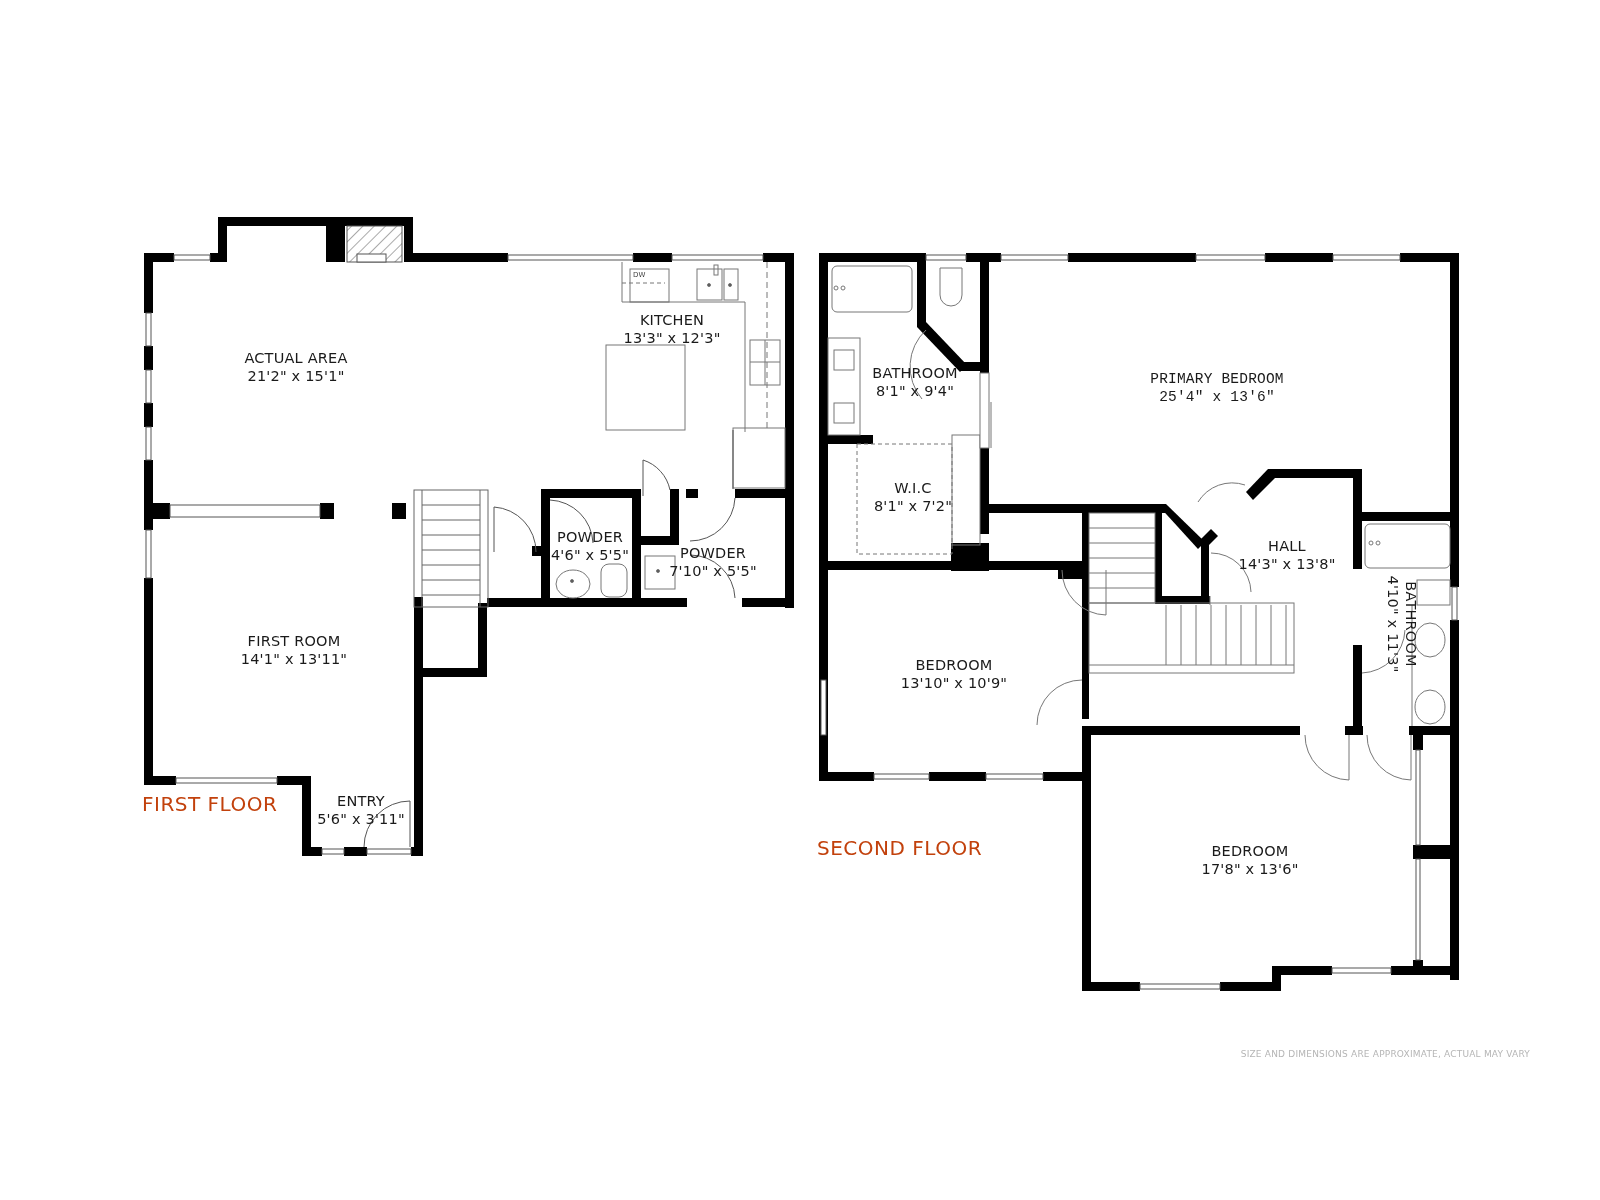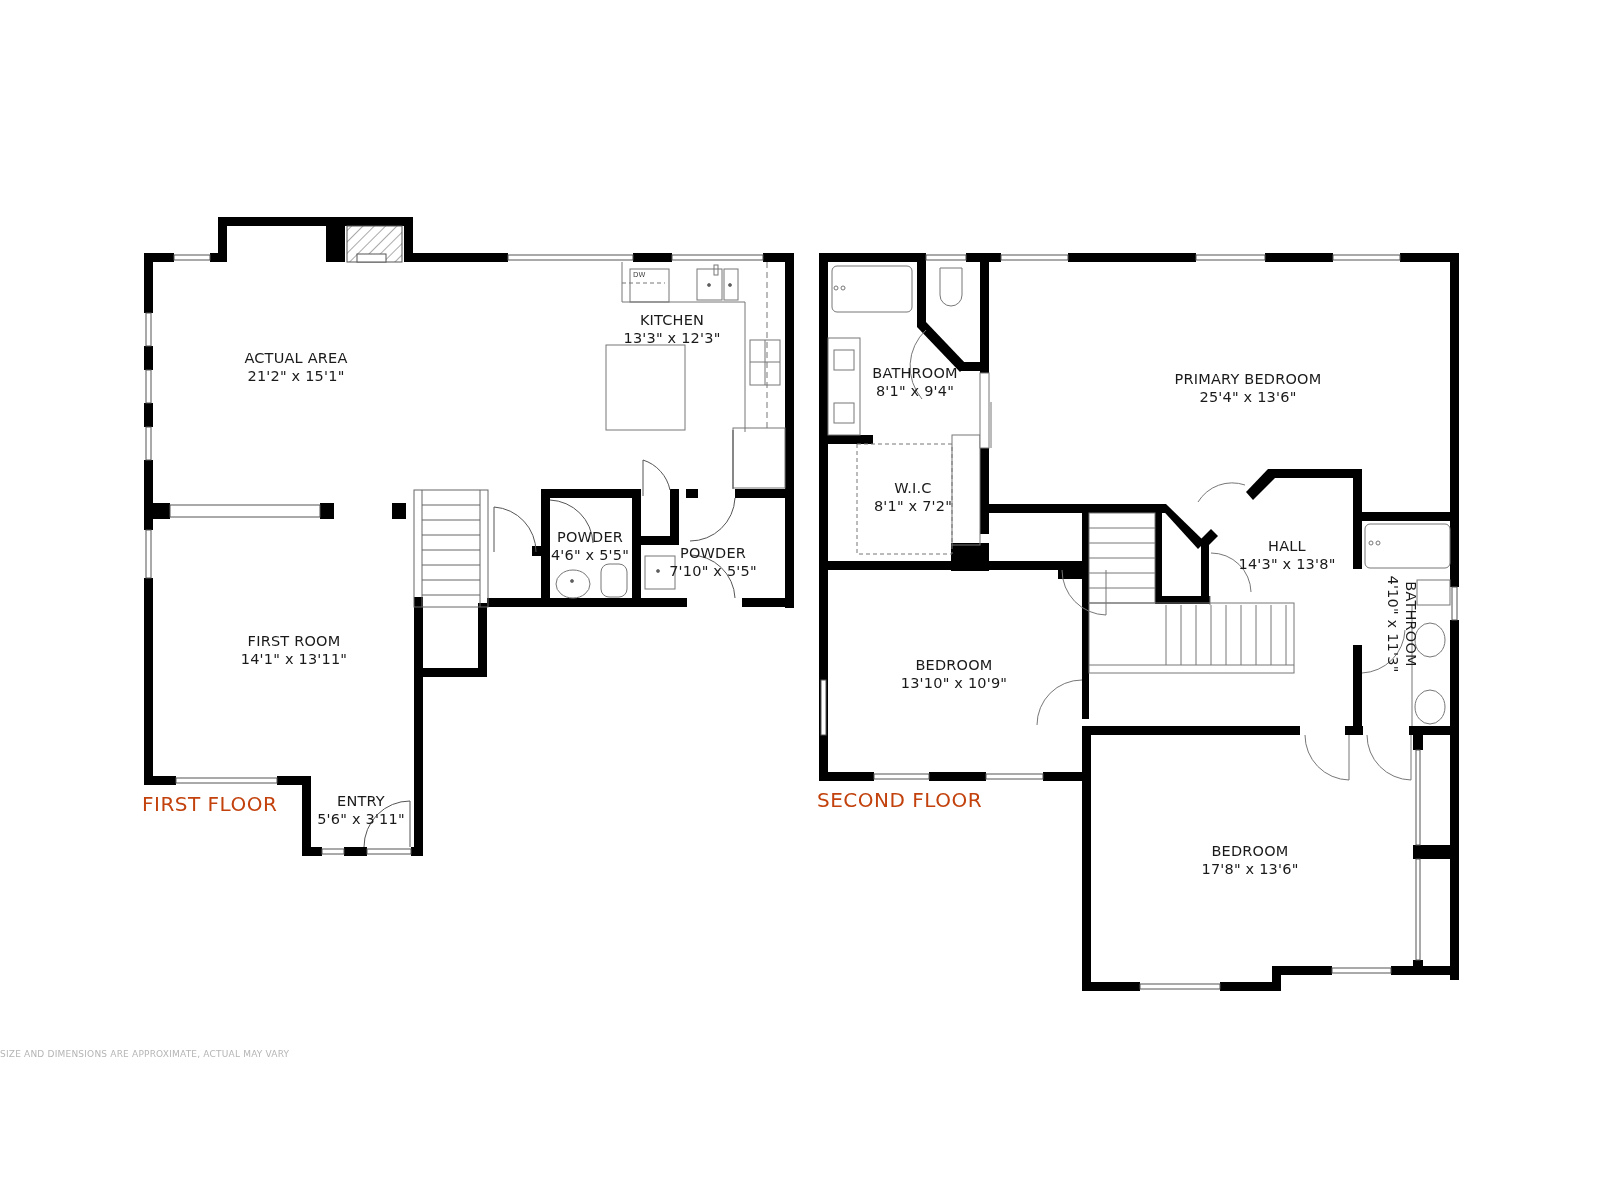--- a/index.html
+++ b/index.html
@@ -1,21 +1,21 @@
 <!DOCTYPE html>
 <html><head>
 <meta charset="utf-8">
 <style>
   html, body { margin: 0; padding: 0; background: #ffffff; }
   body { width: 1600px; height: 1200px; position: relative; overflow: hidden; font-family: "DejaVu Sans", "Liberation Sans", sans-serif; }
   #plan { position: absolute; left: 0; top: 0; width: 1600px; height: 1200px; }
   .room-label { position: absolute; text-align: center; font-size: 14.5px; line-height: 18px; color: #1a1a1a; white-space: nowrap; transform: translate(-50%, -50%); letter-spacing: 0.2px; }
   .room-label span { display: block; }
   .floor-title { position: absolute; font-size: 20px; color: #c2410c; letter-spacing: 0.5px; white-space: nowrap; }
-  .disclaimer { position: absolute; left: 0; width: 1530px; top: 1049px; text-align: left; font-size: 9px; color: #b5b5b5; letter-spacing: 0.2px; }
+  .disclaimer { position: absolute; left: 0; width: 1530px; top: 1049px; text-align: right; font-size: 9px; color: #b5b5b5; letter-spacing: 0.2px; }
   .rotated { transform: translate(-50%, -50%) rotate(90deg); }
 </style>
 </head>
 <body>
 
 <svg id="plan" viewBox="0 0 1600 1200" xmlns="http://www.w3.org/2000/svg">
   <defs>
     <pattern id="hatch" width="8" height="8" patternUnits="userSpaceOnUse" patternTransform="rotate(45)">
       <line x1="0" y1="0" x2="0" y2="8" stroke="#555" stroke-width="1"></line>
     </pattern>
@@ -300,35 +300,35 @@
 <div class="floor-title" style="left:142px; top:792px;">FIRST FLOOR</div>
 
 <div class="room-label" style="left:915px; top:382px;">
   <span>BATHROOM</span>
   <span>8'1" x 9'4"</span>
 </div>
 <div class="room-label" style="left:913px; top:497px;">
   <span>W.I.C</span>
   <span>8'1" x 7'2"</span>
 </div>
-<div class="room-label" style="left:1248px; top:388px;">
+<div class="room-label" style="left:1217px; top:388px;font-family:Liberation Mono, monospace;">
   <span>PRIMARY BEDROOM</span>
   <span>25'4" x 13'6"</span>
 </div>
 <div class="room-label" style="left:1287px; top:555px;">
   <span>HALL</span>
   <span>14'3" x 13'8"</span>
 </div>
 <div class="room-label rotated" style="left:1402px; top:624px;">
   <span>BATHROOM</span>
   <span>4'10" x 11'3"</span>
 </div>
 <div class="room-label" style="left:954px; top:674px;">
   <span>BEDROOM</span>
   <span>13'10" x 10'9"</span>
 </div>
 <div class="room-label" style="left:1250px; top:860px;">
   <span>BEDROOM</span>
   <span>17'8" x 13'6"</span>
 </div>
-<div class="floor-title" style="left:817px; top:788px;text-align:right;">SECOND FLOOR</div>
+<div class="floor-title" style="left:817px; top:836px;text-align:right;">SECOND FLOOR</div>
 
 <div class="disclaimer">SIZE AND DIMENSIONS ARE APPROXIMATE, ACTUAL MAY VARY</div>
 
 </body></html>

